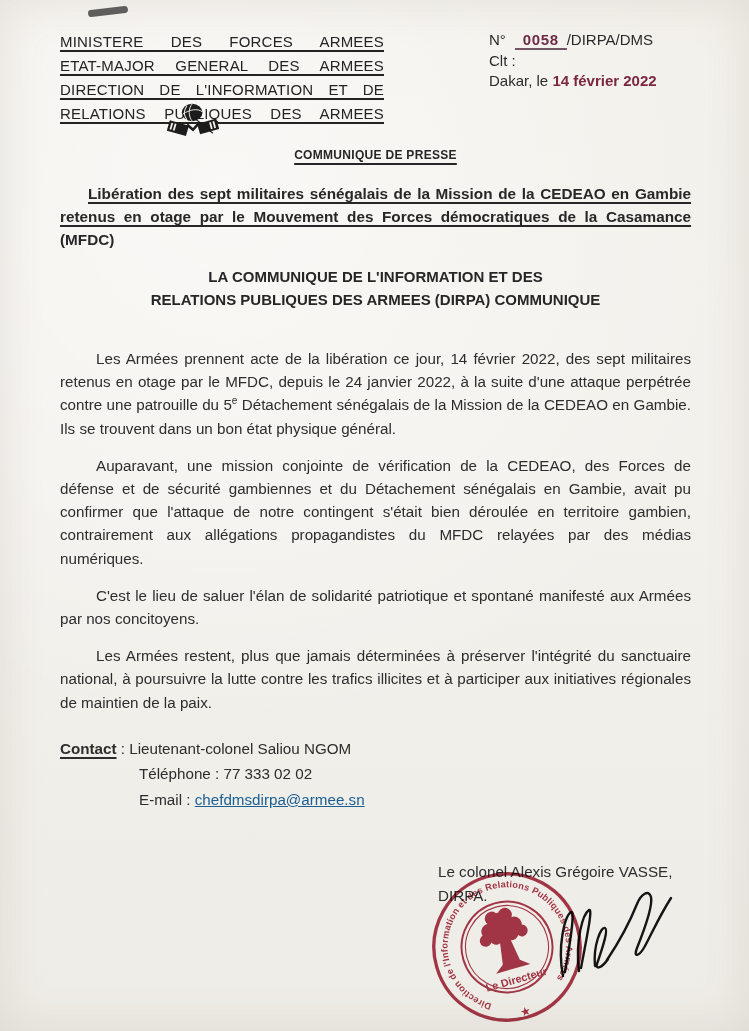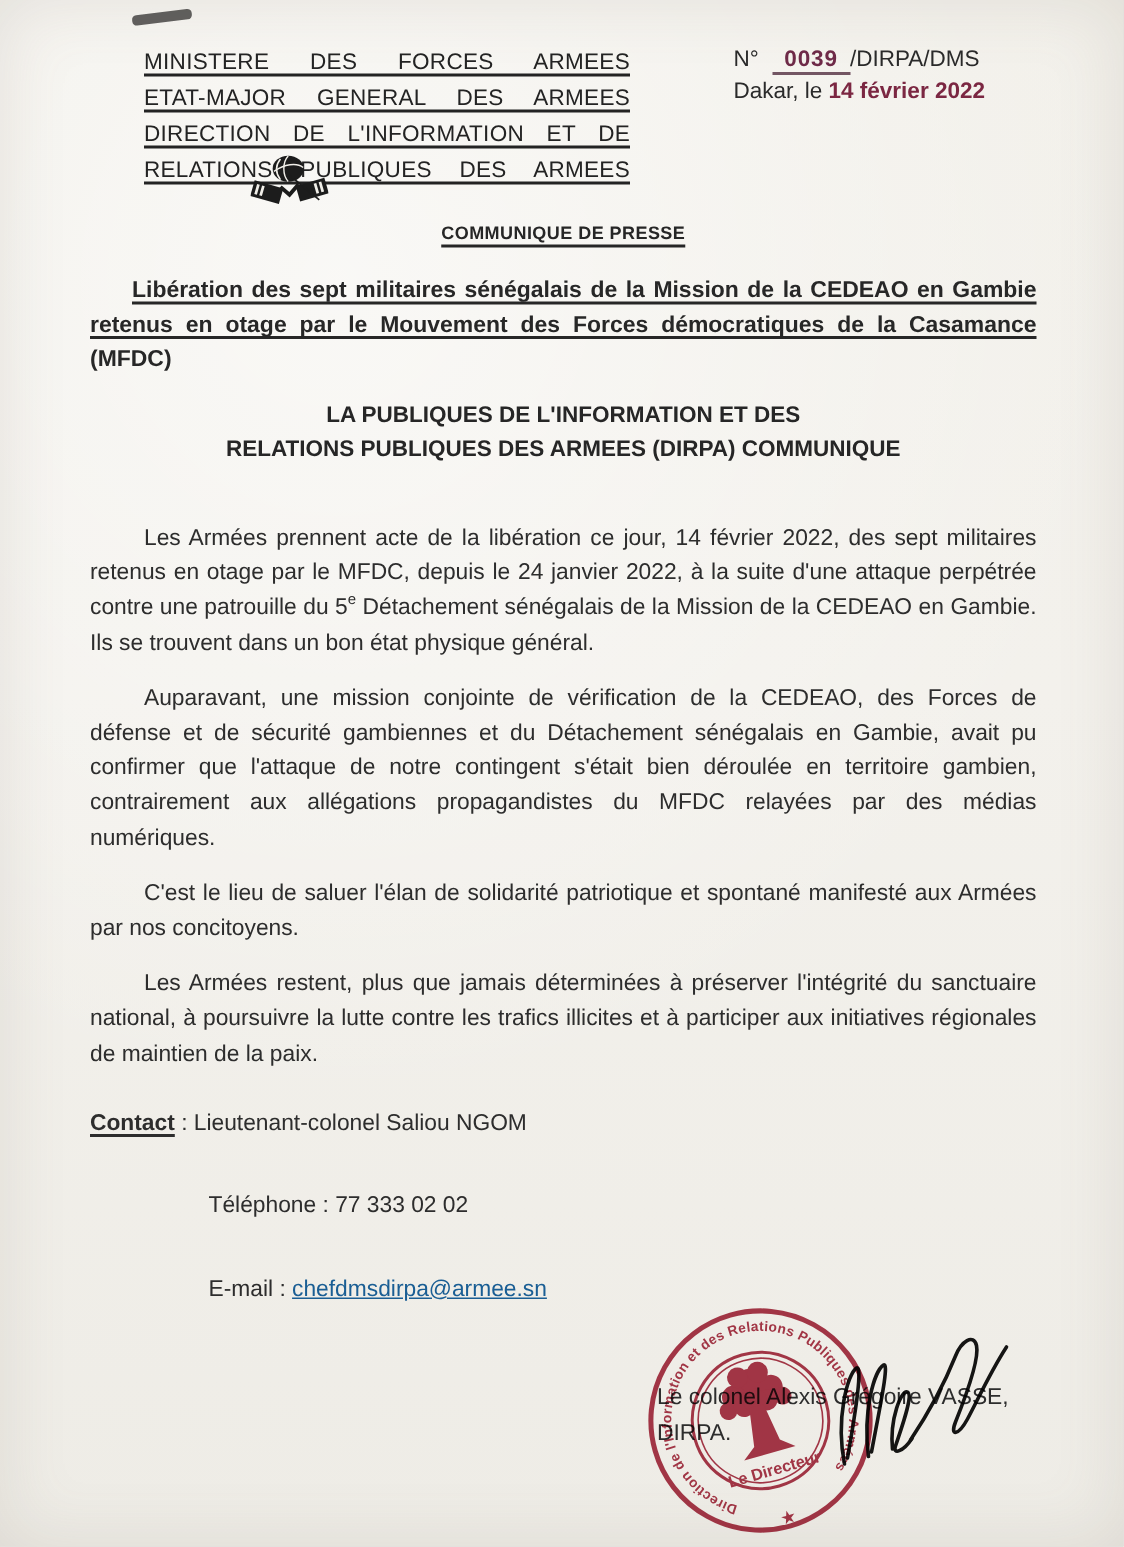--- a/index.html
+++ b/index.html
@@ -14,21 +14,21 @@
       radial-gradient(120% 90% at 30% 18%, rgba(255,255,255,.55), rgba(255,255,255,0) 60%),
       linear-gradient(180deg,#f2f0ea 0%,#f3f1ec 45%,#eeece6 100%);
     box-shadow: inset 0 0 46px rgba(118,108,92,.14);
     font-family:"Liberation Sans", sans-serif;
     color:#2d2d2d;
   }
   
   .smudge{position:absolute;left:88px;top:8px;width:40px;height:7px;background:#2f2d2c;border-radius:3px;transform:rotate(-7deg);opacity:.75;}
 
   
-  .header-row{display:flex;justify-content:space-between;align-items:flex-start;margin-left:36px;}
+  .header-row{display:flex;justify-content:space-between;align-items:flex-start;}
   .letterhead{width:324px;font-size:15px;line-height:24px;letter-spacing:.2px;color:#232323;}
   .org-line{
     text-decoration:underline;
     text-decoration-thickness:1.6px;
     text-underline-offset:3px;
     text-align:justify;
     text-align-last:justify;
   }
   .reference{width:202px;font-size:15px;line-height:20.5px;color:#2a2a2a;}
   .ref-number-value{
@@ -56,21 +56,21 @@
   .issuer{margin-top:14px;text-align:center;font-weight:700;font-size:15px;line-height:23px;color:#262626;}
 
   
   .body-p{margin:14px 0 0;font-size:15.2px;line-height:23.2px;text-align:justify;text-indent:36px;}
   .body-p.first{margin-top:36px;}
   .body-p sup{font-size:10px;line-height:0;}
 
   
   .contact{margin-top:22px;font-size:15.2px;line-height:25.5px;}
   .contact-label{font-weight:700;text-decoration:underline;text-decoration-thickness:1.6px;text-underline-offset:3px;}
-  .contact .indent{padding-left:79px;margin-top:30px;}
+  .contact .indent{padding-left:79px;}
   .email-link{color:#1a5e94;text-decoration:underline;cursor:pointer;}
 
   
   .signoff{margin-top:48px;margin-left:378px;font-size:15.2px;line-height:23.5px;}
 
   
   .stamp{position:absolute;left:428px;top:868px;mix-blend-mode:multiply;opacity:.92;}
   .signature{position:absolute;left:545px;top:876px;mix-blend-mode:multiply;}
 </style>
 </head>
@@ -81,21 +81,22 @@
   <div class="smudge"></div>
 
   <div class="header-row">
     <div class="letterhead">
       <div class="org-line">MINISTERE DES FORCES ARMEES</div>
       <div class="org-line">ETAT-MAJOR GENERAL DES ARMEES</div>
       <div class="org-line">DIRECTION DE L'INFORMATION ET DE</div>
       <div class="org-line">RELATIONS PUBLIQUES DES ARMEES</div>
     </div>
     <div class="reference">
-      <div><span>N°</span><span class="ref-number-value">0039</span><span>/DIRPA/DMS</span></div>
+      <div><span>N°</span><span class="ref-number-value">0058</span><span>/DIRPA/DMS</span></div>
+      <div>Clt :</div>
       <div><span>Dakar, le </span><span class="date-value">14 février 2022</span></div>
     </div>
   </div>
 
   <svg class="emblem" width="52" height="38" viewBox="0 0 60 44">
     <ellipse cx="29" cy="11" rx="12" ry="10" fill="#1c1c1c"></ellipse>
     <path d="M23,3.5 C19,8.5 19,14 23,19.5" stroke="#f1efe9" stroke-width="1.2" fill="none"></path>
     <path d="M29,1.2 C24.5,6 24.5,16 29,20.8" stroke="#f1efe9" stroke-width="1.1" fill="none"></path>
     <path d="M18,13 C26,7.5 35.5,6 40.5,10" stroke="#f1efe9" stroke-width="1.1" fill="none"></path>
     <g transform="rotate(16 13 29)">
@@ -110,21 +111,21 @@
     </g>
     <path d="M23,25 L30,31 L37,23" stroke="#1c1c1c" stroke-width="3" fill="none"></path>
     <path d="M30,16 L53,35" stroke="#1c1c1c" stroke-width="1.3"></path>
   </svg>
 
   <div class="title">COMMUNIQUE DE PRESSE</div>
 
   <p class="subject"><span class="u">Libération des sept militaires sénégalais de la Mission de la CEDEAO en Gambie retenus en otage par le Mouvement des Forces démocratiques de la Casamance</span><span> (MFDC)</span></p>
 
   <div class="issuer">
-    <div>LA PUBLIQUES DE L'INFORMATION ET DES</div>
+    <div>LA COMMUNIQUE DE L'INFORMATION ET DES</div>
     <div>RELATIONS PUBLIQUES DES ARMEES (DIRPA) COMMUNIQUE</div>
   </div>
 
   <p class="body-p first"><span>Les Armées prennent acte de la libération ce jour, 14 février 2022,  des sept militaires retenus en otage par le MFDC, depuis le 24 janvier 2022, à la suite d'une attaque perpétrée contre une patrouille du 5</span><sup>e</sup><span> Détachement sénégalais de la Mission de la CEDEAO en Gambie. Ils se trouvent dans un bon état physique général.</span></p>
   <p class="body-p">Auparavant, une mission conjointe de vérification de la CEDEAO, des Forces de défense et de sécurité gambiennes et du Détachement sénégalais en Gambie, avait pu confirmer que l'attaque de notre contingent s'était bien déroulée en territoire gambien,  contrairement aux allégations propagandistes du MFDC relayées par des médias numériques.</p>
   <p class="body-p">C'est le lieu de saluer l'élan de solidarité patriotique et spontané manifesté aux Armées par nos concitoyens.</p>
   <p class="body-p">Les Armées restent, plus que jamais déterminées à préserver l'intégrité du sanctuaire national, à poursuivre la lutte contre les trafics illicites et à participer aux initiatives régionales de maintien de la paix.</p>
 
   <div class="contact">
     <div><span class="contact-label">Contact</span><span> : Lieutenant-colonel Saliou NGOM</span></div>

